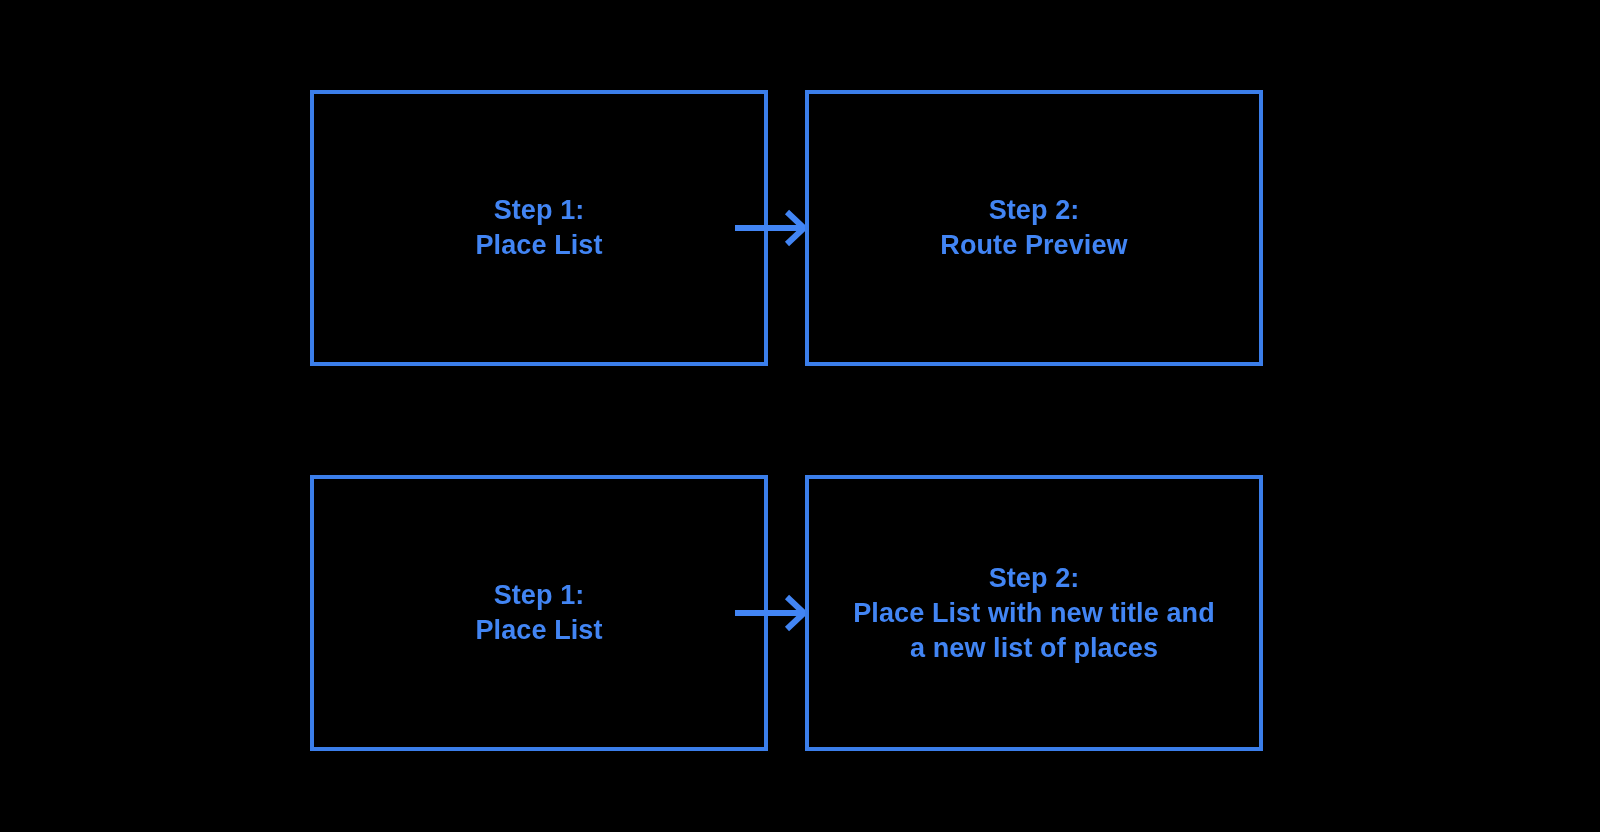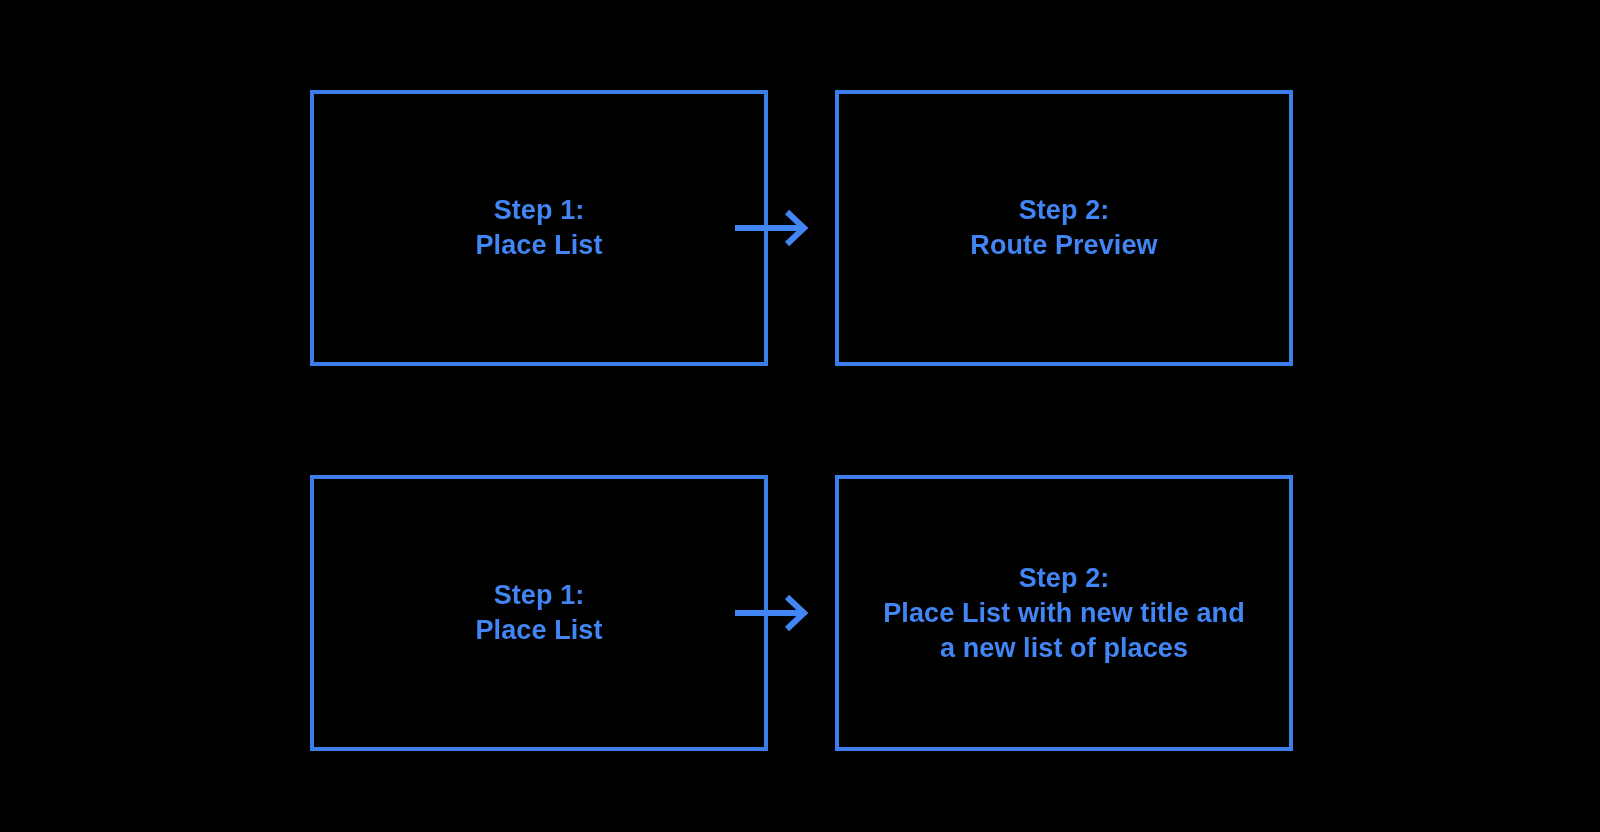--- a/index.html
+++ b/index.html
@@ -36,21 +36,21 @@
     height: 276px;
     box-sizing: border-box;
     border: 4px solid #3b7eea;
     background: #000000;
     display: flex;
     align-items: center;
     justify-content: center;
     text-align: center;
   }
   .box-left  { left: 310px; }
-  .box-right { left: 835px; align-items: center; }
+  .box-right { left: 805px; align-items: center; }
 
   .step-label {
     color: #4285f4;
     font-size: 27px;
     font-weight: bold;
     line-height: 35px;
     letter-spacing: 0.1px;
     white-space: pre-line;
     padding: 0 14px;
     text-align: center;

